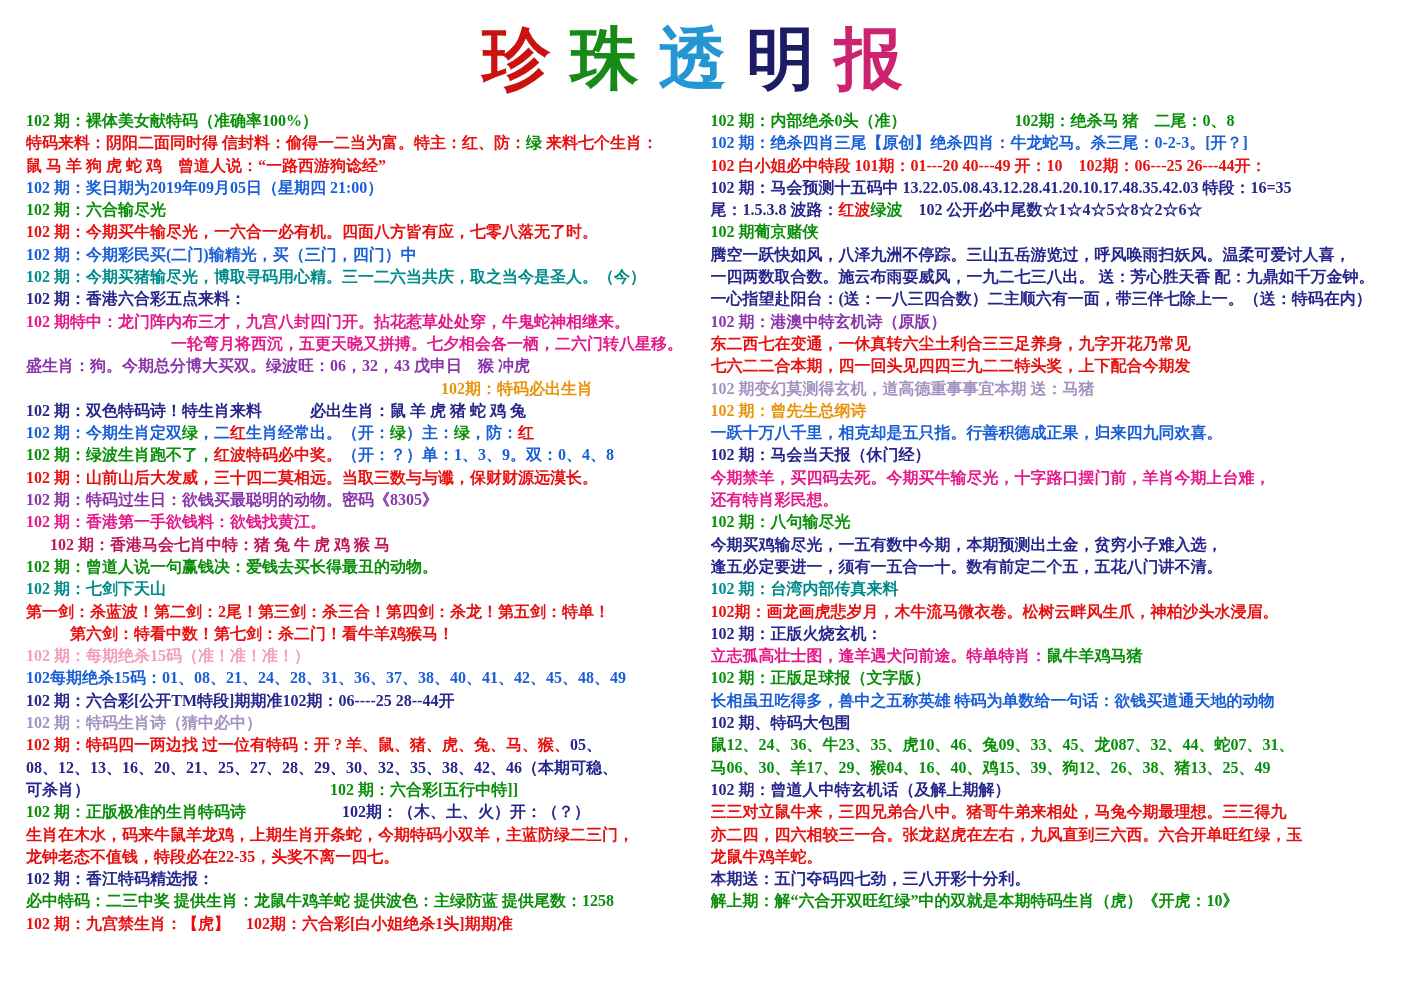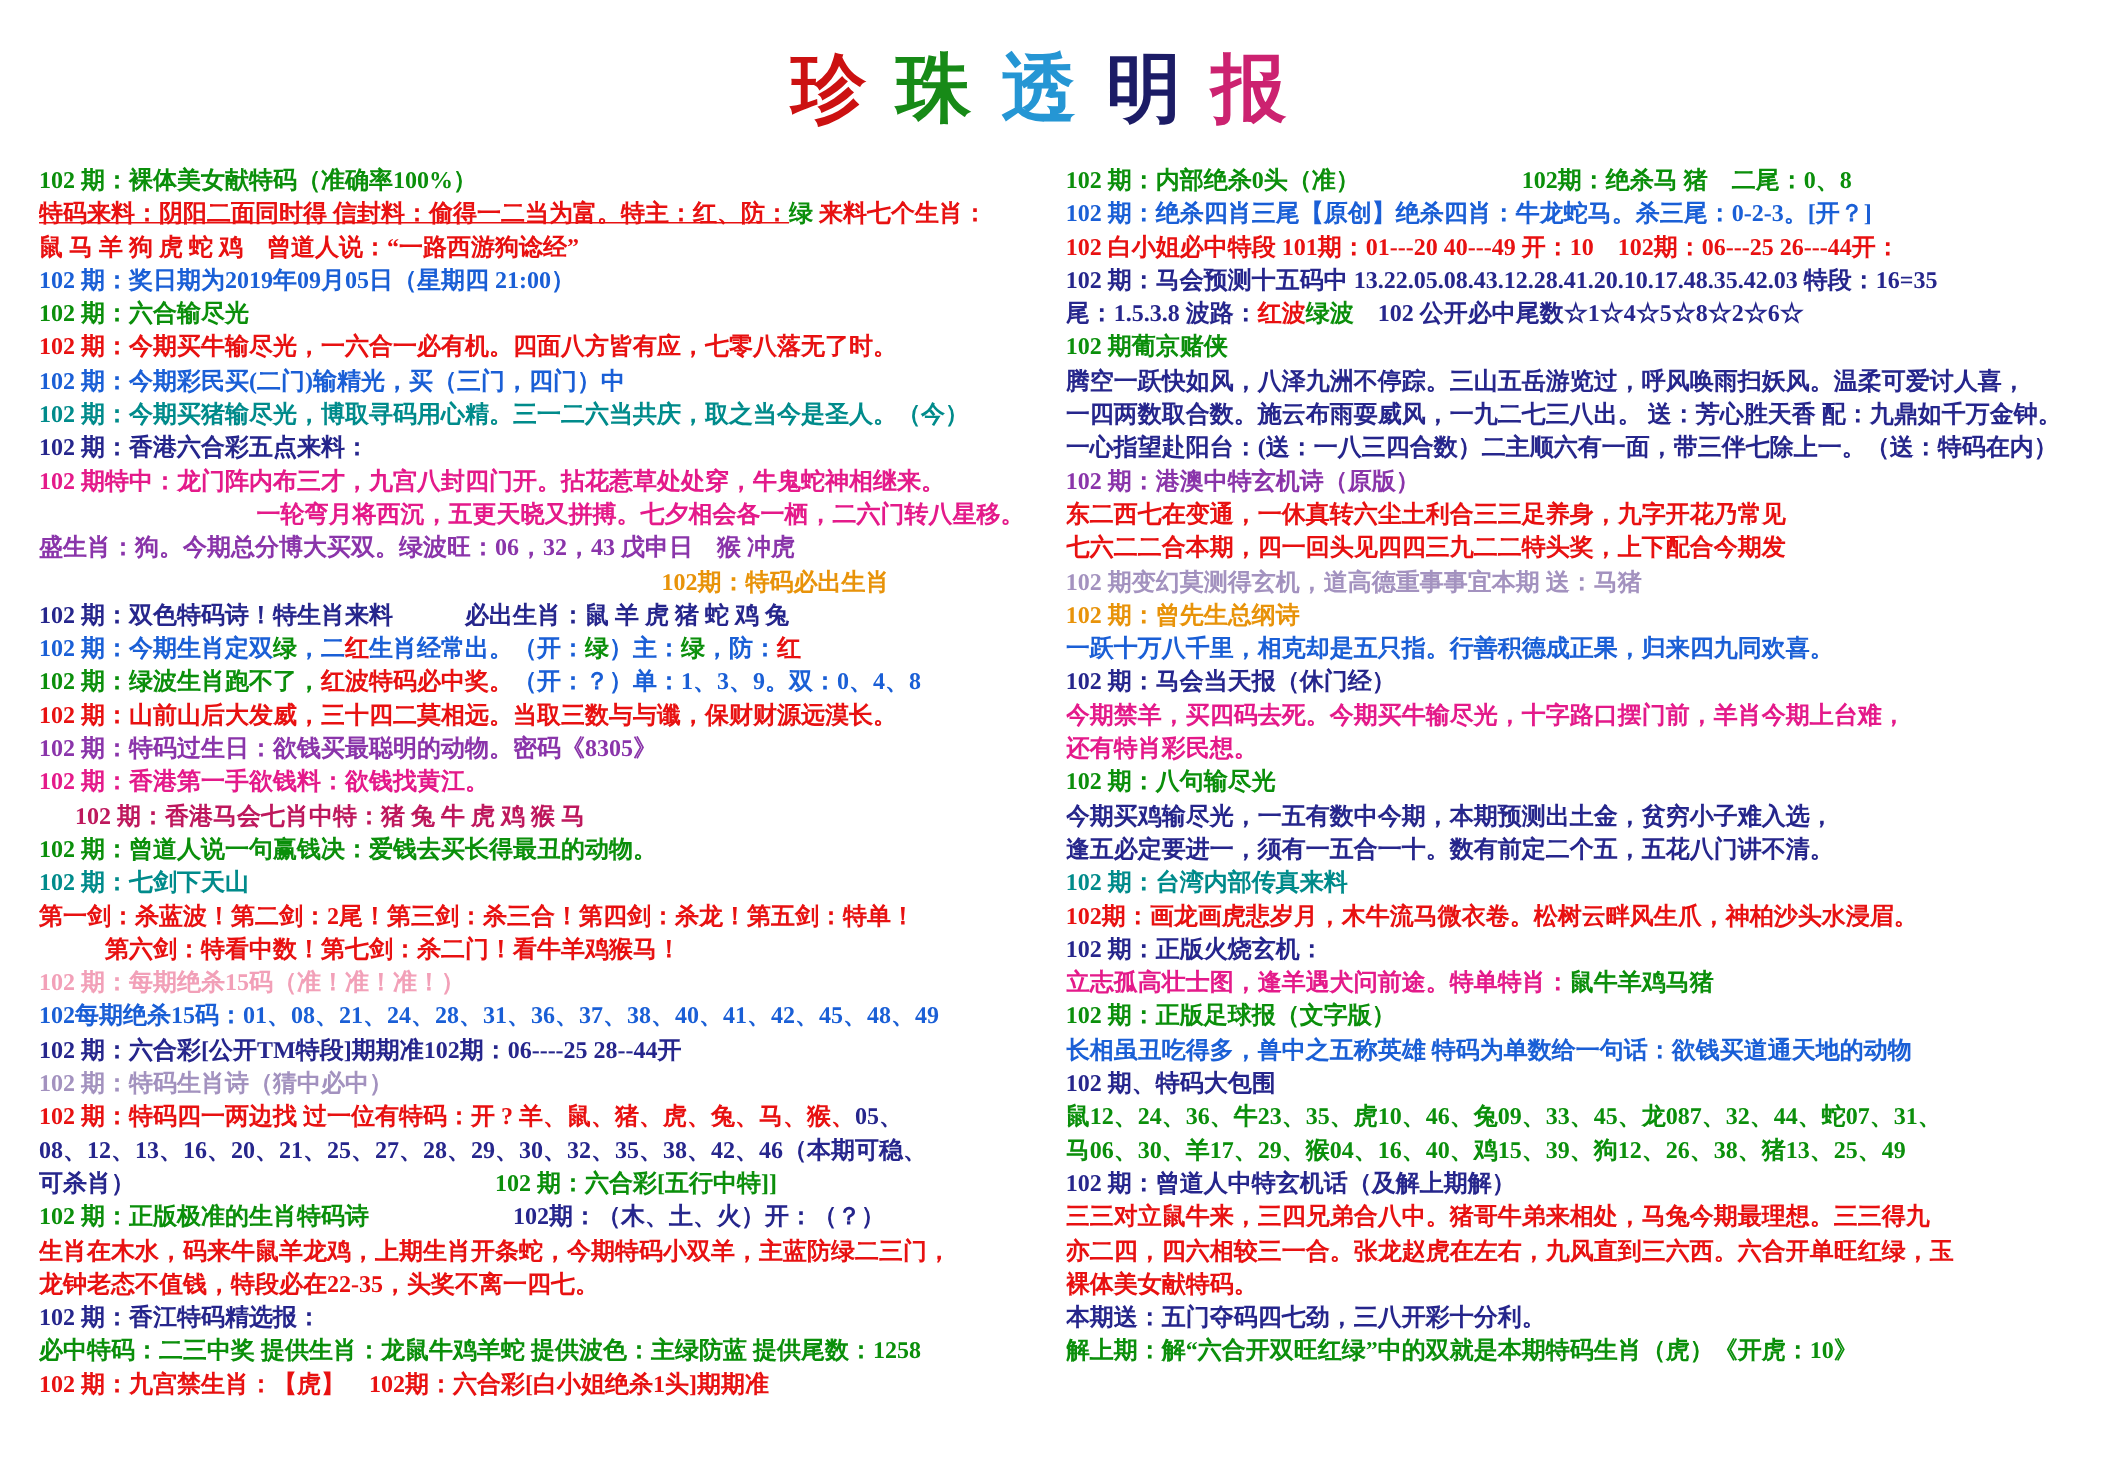--- a/index.html
+++ b/index.html
@@ -4,21 +4,21 @@
 <style>
   html,body{margin:0;padding:0;background:#ffffff;}
   body{
     width:1405px;height:989px;overflow:hidden;
     font-family:"Liberation Serif","DejaVu Serif",serif;
     font-weight:bold;
   }
   .page{padding:14px 26px 0 26px;}
   .title{
     text-align:center;
-    font-size:50px;
+    font-size:68px;
     line-height:78px;
     letter-spacing:20px;
     margin:6px 0 12px 0;
     white-space:nowrap;
   }
   .columns{
     display:flex;
     gap:16px;
   }
   .col{
@@ -32,21 +32,21 @@
   .line{height:22.3px;}
 </style>
 </head>
 <body>
 
 <div class="page">
   <div class="title"><span style="color: rgb(204, 17, 17);">珍</span><span style="color: rgb(23, 138, 23);">珠</span><span style="color: rgb(37, 150, 212);">透</span><span style="color: rgb(28, 28, 102);">明</span><span style="color: rgb(204, 34, 112);">报</span></div>
   <div class="columns">
     <div class="col">
         <div class="line"><span style="color: rgb(11, 143, 11);">102 期：裸体美女献特码（准确率100%）</span></div>
-        <div class="line"><span style="color: rgb(232, 17, 17); text-decoration: underline;">特码来料：阴阳二面同时得 信封料：偷得一二当为富。特主：红、防：</span><span style="color: rgb(11, 143, 11);">绿</span><span style="color: rgb(232, 17, 17);"> 来料七个生肖：</span></div>
+        <div class="line"><span style="color: rgb(232, 17, 17);">特码来料：阴阳二面同时得 信封料：偷得一二当为富。特主：红、防：</span><span style="color: rgb(11, 143, 11);">绿</span><span style="color: rgb(232, 17, 17);"> 来料七个生肖：</span></div>
         <div class="line"><span style="color: rgb(232, 17, 17);">鼠 马 羊 狗 虎 蛇 鸡　曾道人说：“一路西游狗谂经”</span></div>
         <div class="line"><span style="color: rgb(26, 95, 214);">102 期：奖日期为2019年09月05日（星期四 21:00）</span></div>
         <div class="line"><span style="color: rgb(11, 143, 11);">102 期：六合输尽光</span></div>
         <div class="line"><span style="color: rgb(232, 17, 17);">102 期：今期买牛输尽光，一六合一必有机。四面八方皆有应，七零八落无了时。</span></div>
         <div class="line"><span style="color: rgb(26, 95, 214);">102 期：今期彩民买(二门)输精光，买（三门，四门）中</span></div>
         <div class="line"><span style="color: rgb(0, 139, 139);">102 期：今期买猪输尽光，博取寻码用心精。三一二六当共庆，取之当今是圣人。（今）</span></div>
         <div class="line"><span style="color: rgb(38, 38, 140);">102 期：香港六合彩五点来料：</span></div>
         <div class="line"><span style="color: rgb(228, 26, 138);">102 期特中：龙门阵内布三才，九宫八封四门开。拈花惹草处处穿，牛鬼蛇神相继来。</span></div>
         <div class="line" style="padding-left: 145px;"><span style="color: rgb(228, 26, 138);">一轮弯月将西沉，五更天晓又拼搏。七夕相会各一栖，二六门转八星移。</span></div>
         <div class="line"><span style="color: rgb(138, 53, 170);">盛生肖：狗。今期总分博大买双。绿波旺：06，32，43 戊申日　猴 冲虎</span></div>
@@ -103,18 +103,18 @@
         <div class="line"><span style="color: rgb(38, 38, 140);">102 期：正版火烧玄机：</span></div>
         <div class="line"><span style="color: rgb(228, 26, 138);">立志孤高壮士图，逢羊遇犬问前途。特单特肖：</span><span style="color: rgb(11, 143, 11); margin-top: 44px;">鼠牛羊鸡马猪</span></div>
         <div class="line"><span style="color: rgb(11, 143, 11);">102 期：正版足球报（文字版）</span></div>
         <div class="line"><span style="color: rgb(26, 95, 214);">长相虽丑吃得多，兽中之五称英雄 特码为单数给一句话：欲钱买道通天地的动物</span></div>
         <div class="line"><span style="color: rgb(38, 38, 140);">102 期、特码大包围</span></div>
         <div class="line"><span style="color: rgb(11, 143, 11);">鼠12、24、36、牛23、35、虎10、46、兔09、33、45、龙087、32、44、蛇07、31、</span></div>
         <div class="line"><span style="color: rgb(11, 143, 11);">马06、30、羊17、29、猴04、16、40、鸡15、39、狗12、26、38、猪13、25、49</span></div>
         <div class="line"><span style="color: rgb(38, 38, 140);">102 期：曾道人中特玄机话（及解上期解）</span></div>
         <div class="line"><span style="color: rgb(232, 17, 17);">三三对立鼠牛来，三四兄弟合八中。猪哥牛弟来相处，马兔今期最理想。三三得九</span></div>
         <div class="line"><span style="color: rgb(232, 17, 17);">亦二四，四六相较三一合。张龙赵虎在左右，九风直到三六西。六合开单旺红绿，玉</span></div>
-        <div class="line"><span style="color: rgb(232, 17, 17);">裸体美女献特码。</span></div>
+        <div class="line"><span style="color: rgb(232, 17, 17);">龙鼠牛鸡羊蛇。</span></div>
         <div class="line"><span style="color: rgb(38, 38, 140);">本期送：五门夺码四七劲，三八开彩十分利。</span></div>
         <div class="line"><span style="color: rgb(11, 143, 11);">解上期：解“六合开双旺红绿”中的双就是本期特码生肖（虎）《开虎：10》</span></div>
       </div>
   </div>
 </div>
 
 </body></html>

